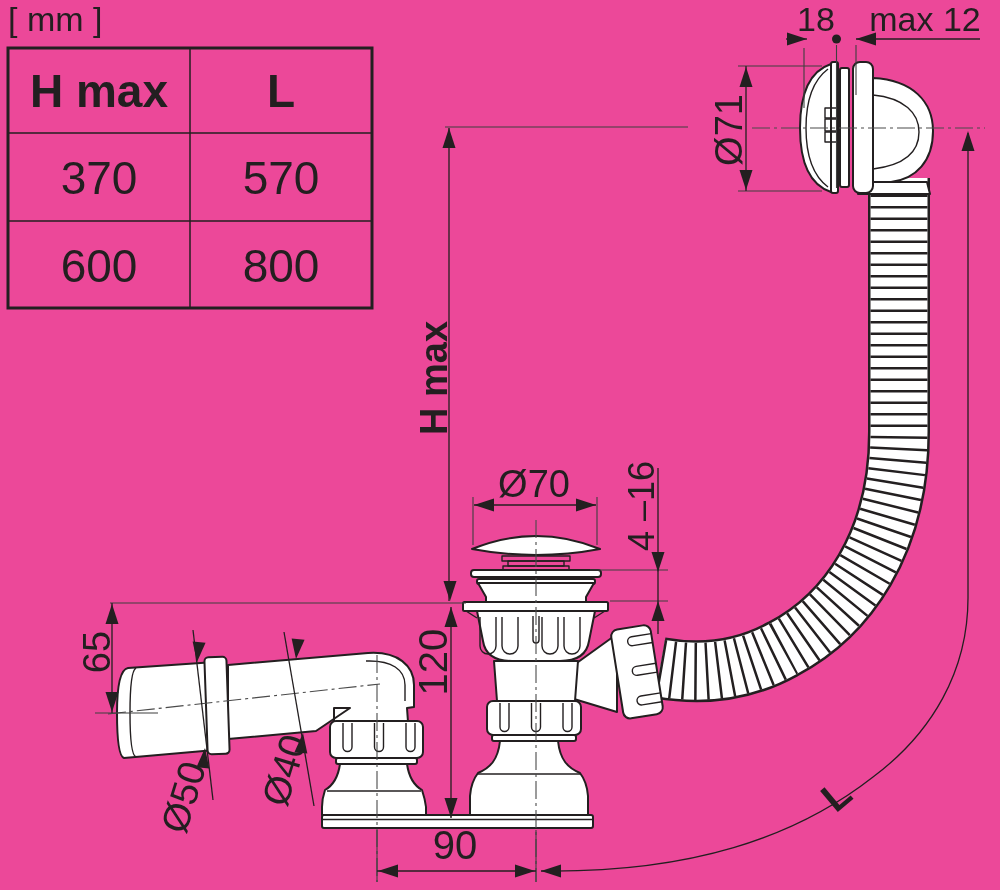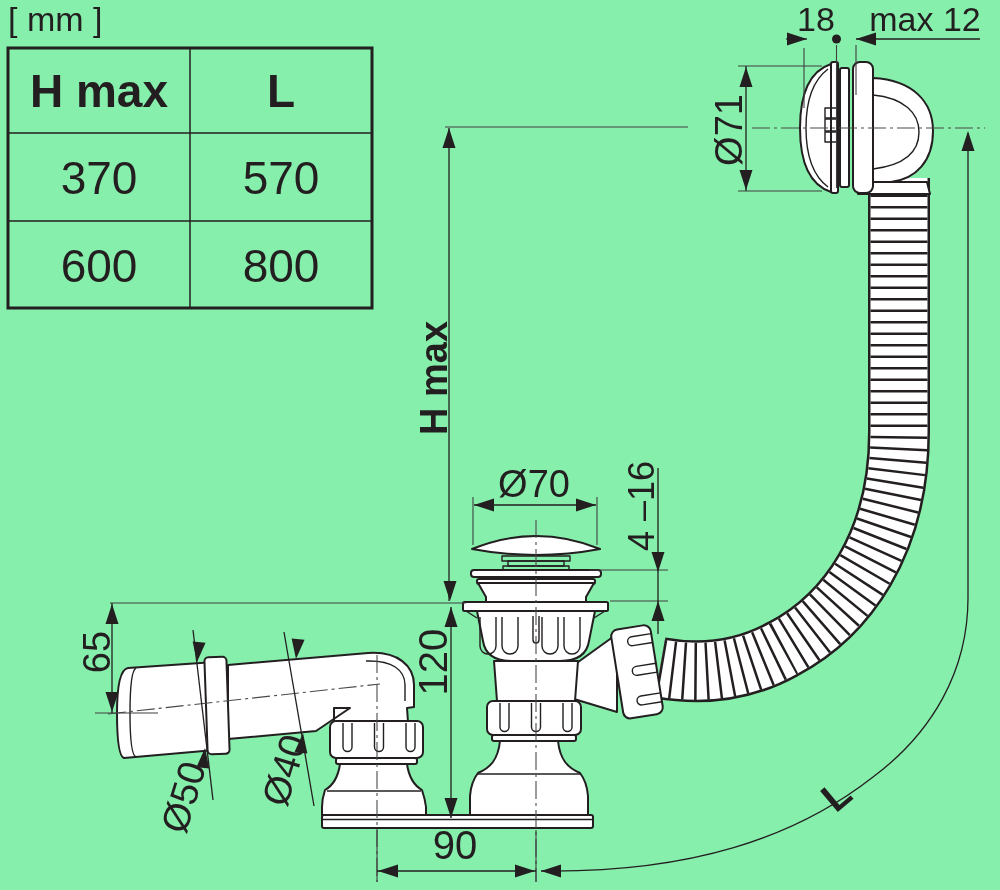--- a/index.html
+++ b/index.html
@@ -1,16 +1,16 @@
 <!DOCTYPE html>
 <html><head>
 <meta charset="utf-8">
 <style>
   html,body{margin:0;padding:0;background:#fff;}
-  .stage{position:relative;width:1000px;height:890px;background:#86efac;overflow:hidden;
+  .stage{position:relative;width:1000px;height:890px;background:#ec4899;overflow:hidden;
          font-family:"Liberation Sans",sans-serif;}
   svg{display:block;}
   .part{fill:#ffffff;stroke:#231f20;stroke-width:2;stroke-linejoin:round;stroke-linecap:round;}
   .pthin{fill:none;stroke:#231f20;stroke-width:1.4;stroke-linejoin:round;}
   .dim{fill:none;stroke:#231f20;stroke-width:1.3;}
   .ext{fill:none;stroke:#3f3f3f;stroke-width:1.1;}
   .cl{fill:none;stroke:#4a4a4a;stroke-width:1.1;stroke-dasharray:18 4 3 4;}
   .ah{fill:#231f20;stroke:none;}
   text{fill:#231f20;font-family:"Liberation Sans",sans-serif;}
   .tbl-b{fill:none;stroke:#231f20;stroke-width:3;}

